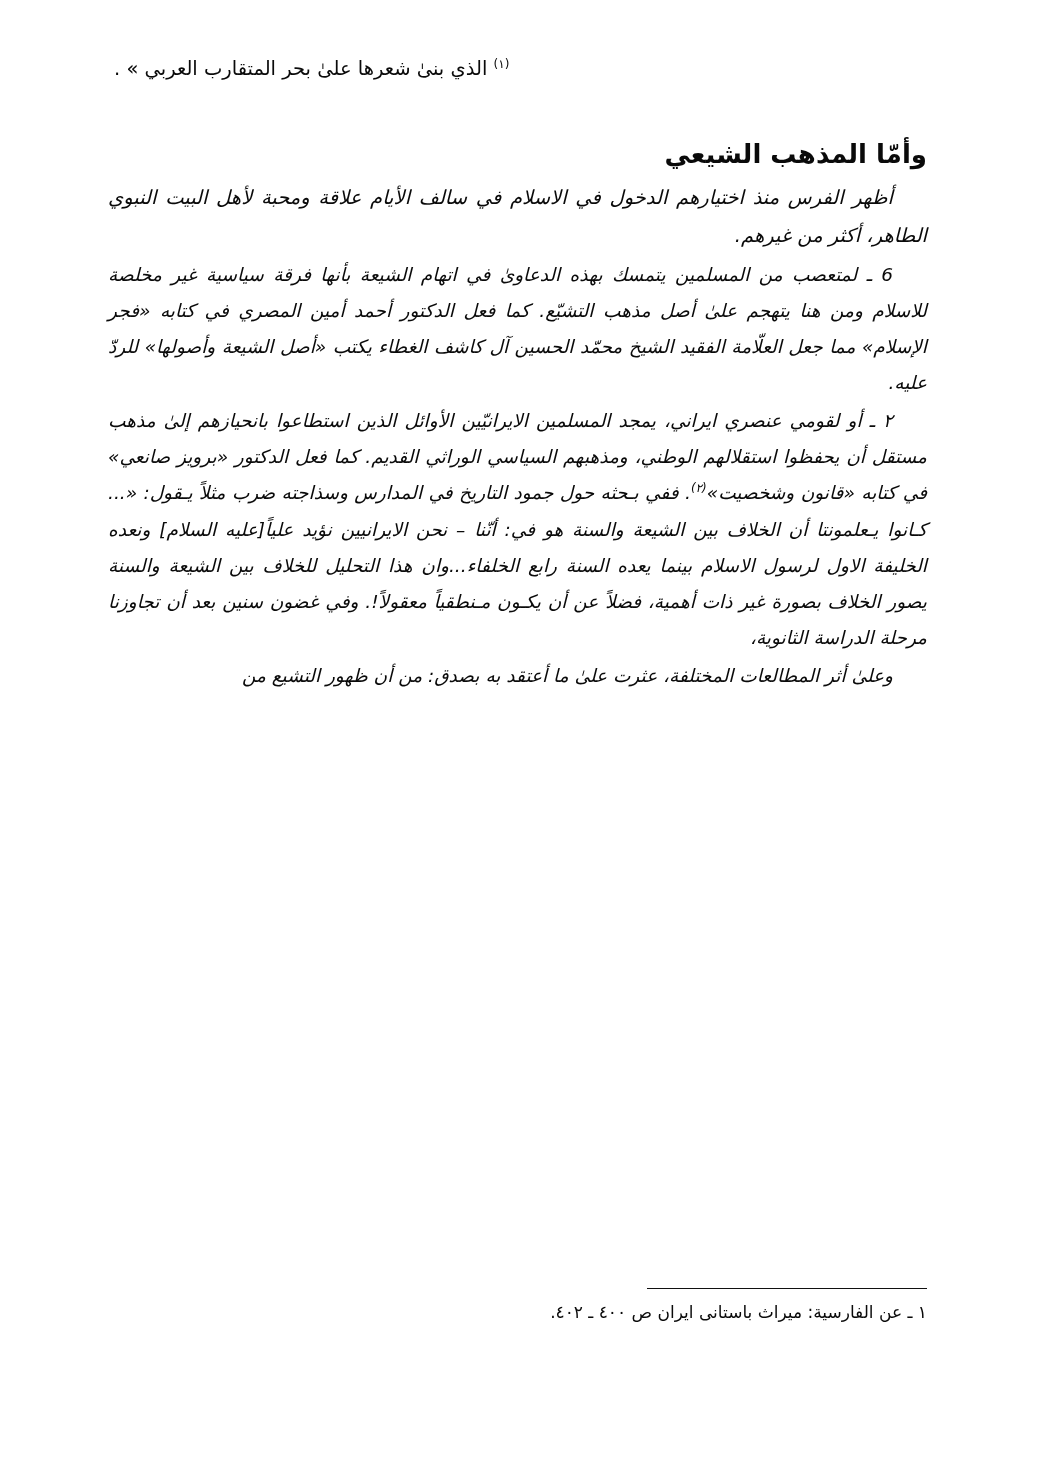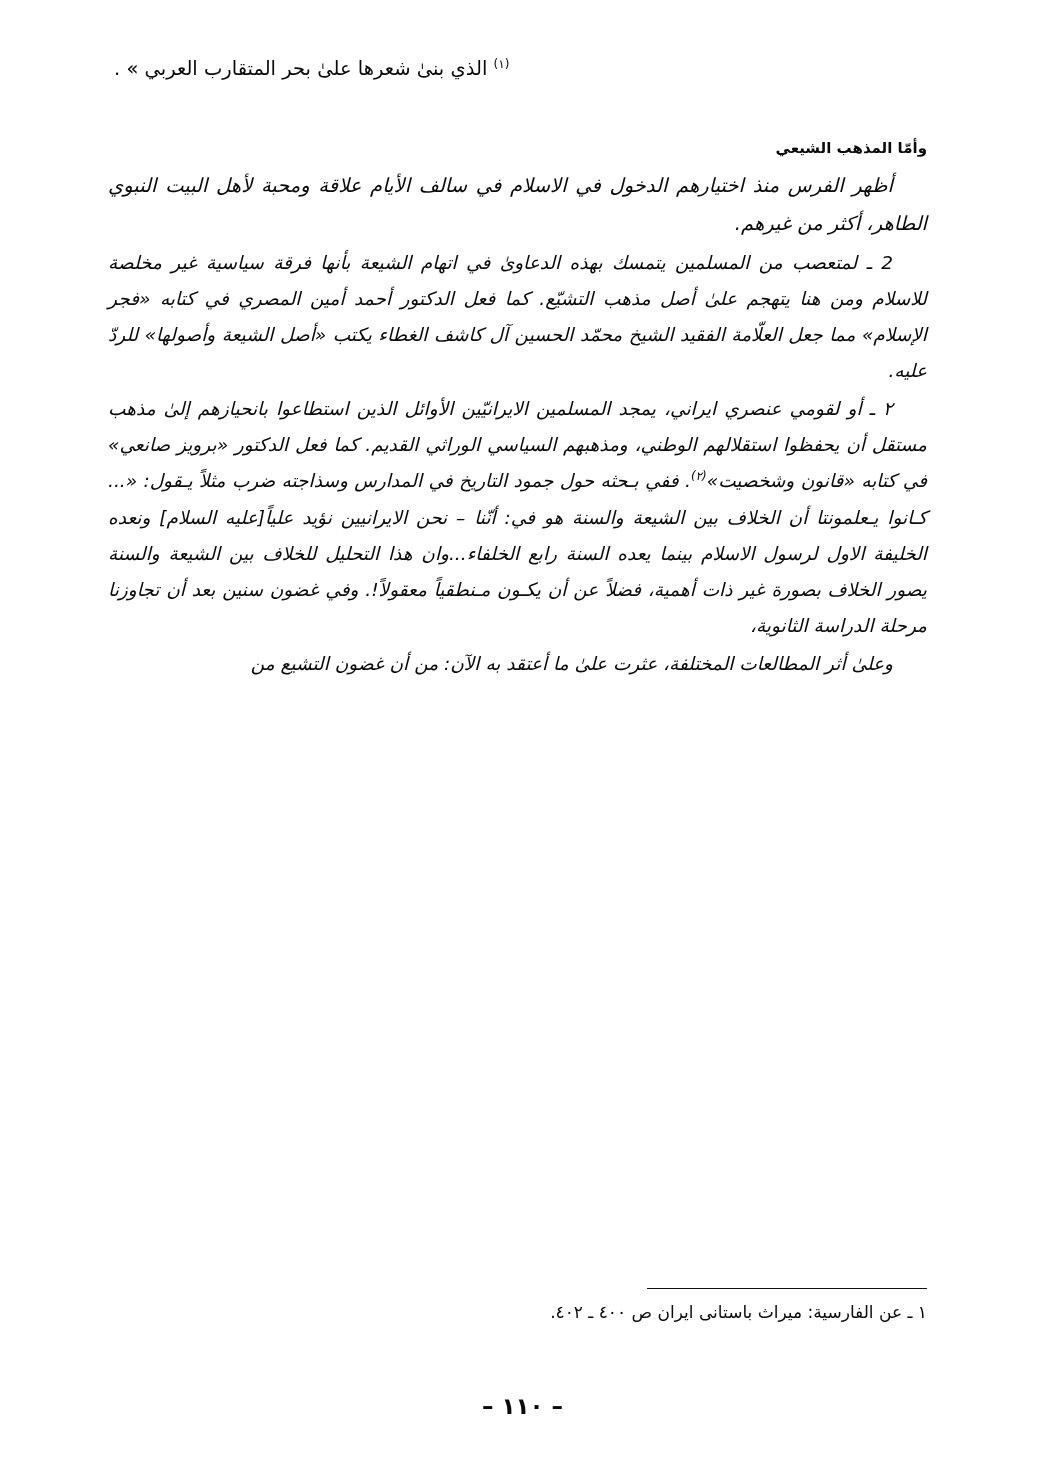--- a/index.html
+++ b/index.html
@@ -31,21 +31,21 @@
     text-align: left;
     direction: rtl;
     margin: 0 0 52px 0;
     padding-left: 6px;
   }
   .opening-line .sup {
     font-size: 12px;
     vertical-align: super;
   }
   .heading {
-    font-size: 15px;
+    font-size: 26px;
     font-weight: bold;
     text-align: right;
     margin: 0 0 10px 0;
     letter-spacing: 0;
   }
   p.para {
     font-size: 19.5px;
     line-height: 1.95;
     margin: 0 0 2px 0;
     text-align: justify;
@@ -108,31 +108,30 @@
       <span>الذي بنىٰ شعرها علىٰ بحر المتقارب العربي »</span>
       <span>.</span>
     </div>
 
     <h2 class="heading">وأمّا المذهب الشيعي</h2>
 
     <p class="para indent">أظهر الفرس منذ اختيارهم الدخول في الاسلام في سالف الأيام علاقة ومحبة لأهل البيت النبوي الطاهر، أكثر من غيرهم.</p>
 
 
 
-    <p class="para small indent">2 ـ لمتعصب من المسلمين يتمسك بهذه الدعاوىٰ في اتهام الشيعة بأنها فرقة سياسية غير مخلصة للاسلام ومن هنا يتهجم علىٰ أصل مذهب التشيّع. كما فعل الدكتور أحمد أمين المصري في كتابه «فجر الإسلام» مما جعل العلّامة الفقيد الشيخ محمّد الحسين آل كاشف الغطاء يكتب «أصل الشيعة وأصولها» للردّ عليه.</p>
+    <p class="para small indent">6 ـ لمتعصب من المسلمين يتمسك بهذه الدعاوىٰ في اتهام الشيعة بأنها فرقة سياسية غير مخلصة للاسلام ومن هنا يتهجم علىٰ أصل مذهب التشيّع. كما فعل الدكتور أحمد أمين المصري في كتابه «فجر الإسلام» مما جعل العلّامة الفقيد الشيخ محمّد الحسين آل كاشف الغطاء يكتب «أصل الشيعة وأصولها» للردّ عليه.</p>
 
     <p class="para small indent">
       <span>٢ ـ أو لقومي عنصري ايراني، يمجد المسلمين الايرانيّين الأوائل الذين استطاعوا بانحيازهم إلىٰ مذهب مستقل أن يحفظوا استقلالهم الوطني، ومذهبهم السياسي الوراثي القديم. كما فعل الدكتور «برويز صانعي» في كتابه «قانون وشخصيت»</span><span class="sup">(٢)</span><span>. ففي بـحثه حول جمود التاريخ في المدارس وسذاجته ضرب مثلاً يـقول: «... كـانوا يـعلمونتا أن الخلاف بين الشيعة والسنة هو في: أنّنا – نحن الايرانيين نؤيد علياً[عليه السلام] ونعده الخليفة الاول لرسول الاسلام بينما يعده السنة رابع الخلفاء...وان هذا التحليل للخلاف بين الشيعة والسنة يصور الخلاف بصورة غير ذات أهمية، فضلاً عن أن يكـون مـنطقياً معقولاً!. وفي غضون سنين بعد أن تجاوزنا مرحلة الدراسة الثانوية،</span>
     </p>
 
-    <p class="para small indent">وعلىٰ أثر المطالعات المختلفة، عثرت علىٰ ما أعتقد به الآن: من أن غضون التشيع من</p>
+    <p class="para small indent">وعلىٰ أثر المطالعات المختلفة، عثرت علىٰ ما أعتقد به بصدق: من أن ظهور التشيع من</p>
 
   </div>
 
   <div class="footnote-rule"></div>
 
   <div class="footnotes">
     <p class="fn">١ ـ عن الفارسية: ميراث باستانى ايران ص ٤٠٠ ـ ٤٠٢.</p>
   </div>
 
-  <div class="page-number">– ١١٠ –</div>
 
 </div>
 
 </body></html>

